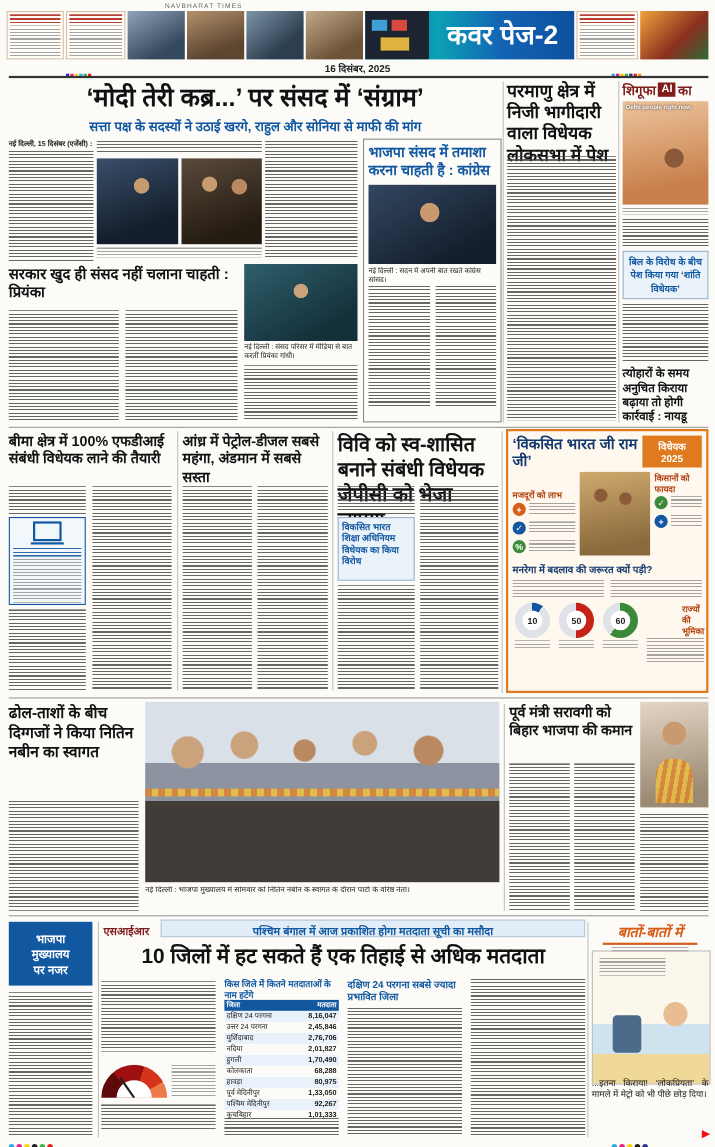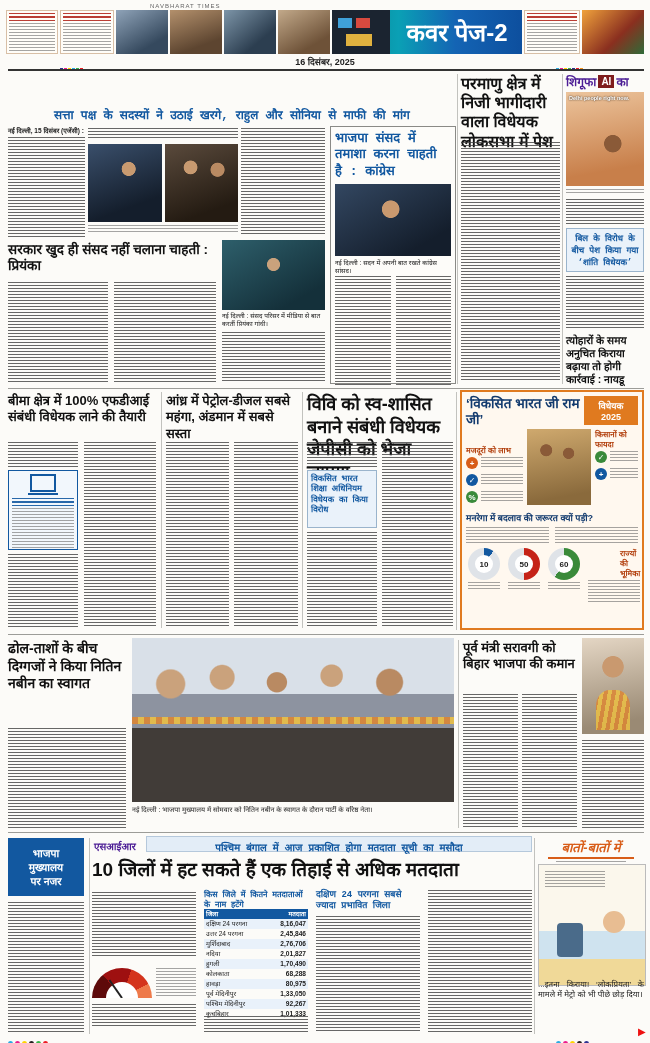--- a/index.html
+++ b/index.html
@@ -8,22 +8,22 @@
   .abs{position:absolute;}
   .gk{background:repeating-linear-gradient(#3d3d3d 0 1px,transparent 1px 3px);opacity:.78;}
   .gk-lt{background:repeating-linear-gradient(#6a6a6a 0 1px,transparent 1px 3px);opacity:.6;}
   .gk-red{background:repeating-linear-gradient(#b3281e 0 1.4px,transparent 1.4px 3.4px);opacity:.9;}
   .gk-blue{background:repeating-linear-gradient(#1258a0 0 1.4px,transparent 1.4px 3.4px);opacity:.9;}
   .hr{position:absolute;height:1px;background:#9c9c98;left:8px;width:636px;}
   .vr{position:absolute;width:1px;background:#c2c2be;}
   .ph{position:absolute;overflow:hidden;}
   .cap{font-size:6.5px;line-height:1.25;color:#222;}
   .hl{font-weight:bold;color:#111;}
-  .blue{color:#1258a0;font-family:Liberation Mono, monospace;}
-  .red{color:#4c1d95;}
+  .blue{color:#1258a0;}
+  .red{color:#7f1d1d;}
   .mini-box{border:1px solid #d8bfa6;background:#fffdf8;padding:2px;box-sizing:border-box;}
   .chip-sq{display:inline-block;width:3px;height:3px;margin-right:1px;}
   .donut{position:relative;width:32px;height:32px;border-radius:50%;}
   .donut .hole{position:absolute;left:7px;top:7px;width:18px;height:18px;border-radius:50%;
                background:#fff;display:flex;align-items:center;justify-content:center;
                font-size:8px;font-weight:bold;color:#222;}
   .trow{display:flex;justify-content:space-between;font-size:6.6px;line-height:10px;height:10px;
         padding:0 2px;box-sizing:border-box;}
   .trow:nth-child(odd){background:#e9f1fa;}
   .trow .num{font-weight:bold;}
@@ -72,20 +72,21 @@
 
   <div class="abs" style="left:60px;top:57px;">
     <span class="chip-sq" style="background:#2e3192;"></span><span class="chip-sq" style="background:#ec1c8d;"></span><span class="chip-sq" style="background:#ffd400;"></span><span class="chip-sq" style="background:#29abe2;"></span><span class="chip-sq" style="background:#3ab54a;"></span><span class="chip-sq" style="background:#ed1c24;"></span>
   </div>
   <div class="abs" style="left:200px;top:55px;width:250px;text-align:center;font-size:9px;font-weight:bold;color:#222;">16 दिसंबर, 2025</div>
   <div class="abs" style="left:556px;top:57px;">
     <span class="chip-sq" style="background:#29abe2;"></span><span class="chip-sq" style="background:#ec1c8d;"></span><span class="chip-sq" style="background:#ffd400;"></span><span class="chip-sq" style="background:#3ab54a;"></span><span class="chip-sq" style="background:#2e3192;"></span><span class="chip-sq" style="background:#ed1c24;"></span><span class="chip-sq" style="background:#f7941d;"></span>
   </div>
   <div class="hr" style="top:69px;height:1.5px;background:#333;"></div>
 
+  <div class="abs hl" style="left:8px;top:73px;width:448px;height:30px;font-size:23px;line-height:30px;text-align:center;white-space:nowrap;overflow:hidden;">‘मोदी तेरी कब्र...’ पर संसद में ‘संग्राम’</div>
   <div class="abs blue" style="left:8px;top:106px;width:448px;font-size:12px;font-weight:bold;text-align:center;">सत्ता पक्ष के सदस्यों ने उठाई खरगे, राहुल और सोनिया से माफी की मांग</div>
 
   <div class="abs" style="left:8px;top:126px;width:77px;">
     <div style="font-size:6.5px;font-weight:bold;">नई दिल्ली, 15 दिसंबर (एजेंसी) :</div>
     <div class="gk" style="height:102px;margin-top:2px;"></div>
   </div>
   <div class="abs gk" style="left:88px;top:128px;width:150px;height:12px;"></div>
   <div class="ph" style="left:88px;top:144px;width:74px;height:78px;background:radial-gradient(circle at 55% 32%,#c89a70 0 10%,rgba(0,0,0,0) 11%),linear-gradient(160deg,#3a4f6b,#141e2c 75%);"></div>
   <div class="ph" style="left:165px;top:144px;width:73px;height:78px;background:radial-gradient(circle at 35% 30%,#c89a70 0 9%,rgba(0,0,0,0) 10%),radial-gradient(circle at 72% 33%,#b98a62 0 9%,rgba(0,0,0,0) 10%),linear-gradient(160deg,#5a4a3c,#241b12 80%);"></div>
   <div class="abs gk-lt" style="left:88px;top:225px;width:150px;height:9px;"></div>
@@ -257,21 +258,21 @@
     <div style="font-size:10.5px;font-weight:bold;">मुख्यालय</div>
     <div style="font-size:10.5px;font-weight:bold;">पर नजर</div>
   </div>
   <div class="abs gk" style="left:8px;top:902px;width:76px;height:130px;"></div>
   <div class="vr" style="left:89px;top:838px;height:196px;"></div>
 
   <div class="abs red" style="left:94px;top:839px;width:48px;font-size:10px;font-weight:bold;">एसआईआर</div>
   <div class="abs" style="left:146px;top:836px;width:386px;height:16px;background:#e3edf7;border:1px solid #b5c8db;box-sizing:border-box;text-align:center;">
     <span class="blue" style="font-size:10px;font-weight:bold;line-height:14px;">पश्चिम बंगाल में आज प्रकाशित होगा मतदाता सूची का मसौदा</span>
   </div>
-  <div class="abs hl" style="left:92px;top:856px;width:440px;height:28px;font-size:19px;line-height:28px;text-align:left;white-space:nowrap;overflow:hidden;">10 जिलों में हट सकते हैं एक तिहाई से अधिक मतदाता</div>
+  <div class="abs hl" style="left:92px;top:856px;width:440px;height:28px;font-size:19px;line-height:28px;text-align:center;white-space:nowrap;overflow:hidden;">10 जिलों में हट सकते हैं एक तिहाई से अधिक मतदाता</div>
 
   <div class="abs gk" style="left:92px;top:892px;width:104px;height:64px;"></div>
 
   <div class="abs" style="left:92px;top:962px;width:104px;height:70px;">
     <div style="position:absolute;left:0;top:6px;width:60px;height:30px;overflow:hidden;">
       <div style="width:60px;height:60px;border-radius:50%;background:conic-gradient(from 270deg,#5e0a0a 0 14%,#9e1010 14% 30%,#d4341c 30% 42%,#ee7a4a 42% 50%,#e8e6e2 50% 100%);"></div>
       <div style="position:absolute;left:14px;top:14px;width:32px;height:32px;border-radius:50%;background:#fff;"></div>
       <div style="position:absolute;left:29px;top:8px;width:2px;height:22px;background:#222;transform:rotate(-35deg);transform-origin:bottom;"></div>
     </div>
     <div class="gk-lt" style="position:absolute;left:64px;top:6px;width:40px;height:30px;"></div>

